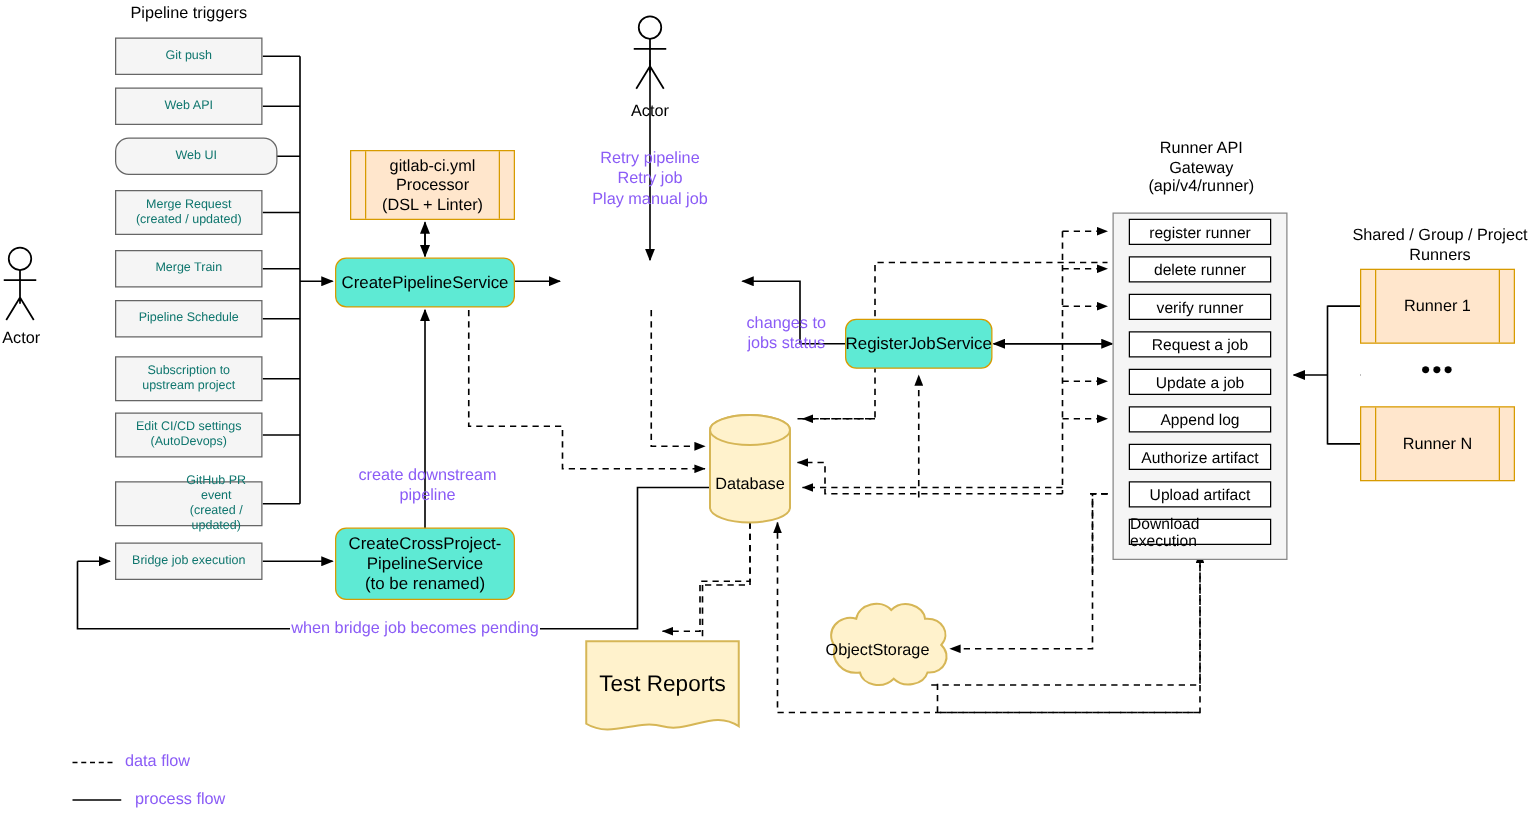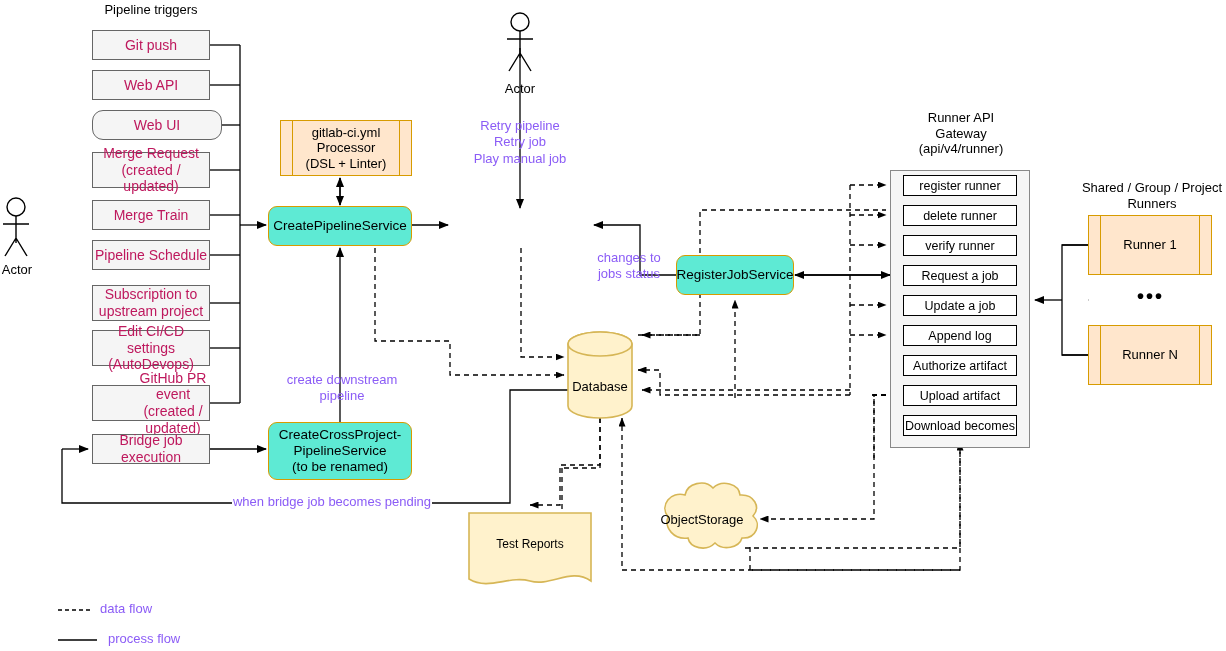--- a/index.html
+++ b/index.html
@@ -1,34 +1,34 @@
 <!DOCTYPE html>
 <html><head>
 <meta charset="utf-8">
 <style>
   html,body{margin:0;padding:0;background:#ffffff;}
   body{width:1226px;height:651px;font-family:"Liberation Sans",sans-serif;color:#000;overflow:hidden;}
   #canvas{position:relative;width:1226px;height:651px;}
   svg.layer{position:absolute;left:0;top:0;width:1226px;height:651px;pointer-events:none;}
   .node{position:absolute;box-sizing:border-box;display:flex;align-items:center;justify-content:center;text-align:center;line-height:1.18;}
-  .trigger{background:#f5f5f5;border:1px solid #666666;font-size:14px;color:#be185d;}
+  .trigger{background:#f5f5f5;border:1px solid #666666;font-size:10px;color:#0f766e;}
   .svc{background:#5eead4;border:1.6px solid #d79b00;border-radius:9px;font-size:13.5px;}
   .component{background:#ffe6cc;border:1.6px solid #d79b00;font-size:13px;}
   .component .bar{position:absolute;top:0;bottom:0;width:0;border-left:1.6px solid #d79b00;}
   .component .bar.l{left:11px;}
   .component .bar.r{right:11px;}
   .gw-outer{position:absolute;background:#f5f5f5;border:1.4px solid #888888;box-sizing:border-box;}
   .ep{position:absolute;box-sizing:border-box;background:#ffffff;border:1.3px solid #000;display:flex;align-items:center;justify-content:center;font-size:12.5px;}
   .ttl{position:absolute;font-weight:normal;font-size:13px;text-align:center;line-height:1.2;}
   .lbl{position:absolute;font-size:13px;text-align:center;line-height:1.25;color:#8b5cf6;}
   .lbl.left{text-align:left;}
   .dots{position:absolute;font-weight:bold;font-size:20px;letter-spacing:2px;}
   .dbtxt{position:absolute;font-size:13px;text-align:center;width:100%;}
   .cloudtxt{position:absolute;font-size:13px;text-align:center;}
-  .doctxt{position:absolute;font-size:12px;text-align:center;}
+  .doctxt{position:absolute;font-size:18px;text-align:center;}
   .actorlbl{position:absolute;font-size:13px;text-align:center;}
 </style>
 </head>
 <body>
 
 <div id="canvas">
 
   <svg class="layer">
     <defs>
       <marker id="ah" markerWidth="10" markerHeight="8" refX="9" refY="4" orient="auto" markerUnits="userSpaceOnUse">
@@ -209,21 +209,21 @@
   <div class="gw-outer" style="left:890px;top:170px;width:140px;height:278px;"></div>
 
   <div class="ep" style="left:903px;top:175px;width:114px;height:21px;">register runner</div>
   <div class="ep" style="left:903px;top:205px;width:114px;height:21px;">delete runner</div>
   <div class="ep" style="left:903px;top:235px;width:114px;height:21px;">verify runner</div>
   <div class="ep" style="left:903px;top:265px;width:114px;height:21px;">Request a job</div>
   <div class="ep" style="left:903px;top:295px;width:114px;height:21px;">Update a job</div>
   <div class="ep" style="left:903px;top:325px;width:114px;height:21px;">Append log</div>
   <div class="ep" style="left:903px;top:355px;width:114px;height:21px;">Authorize artifact</div>
   <div class="ep" style="left:903px;top:385px;width:114px;height:21px;">Upload artifact</div>
-  <div class="ep" style="left:903px;top:415px;width:114px;height:21px;">Download becomes</div>
+  <div class="ep" style="left:903px;top:415px;width:114px;height:21px;">Download execution</div>
 
   <div class="ttl" style="left:1078px;top:180px;width:148px;white-space:pre-line;">Shared / Group / Project
 Runners</div>
 
   <div class="node component" style="left:1088px;top:215px;width:124px;height:60px;position:absolute;">
     <span class="bar l"></span>
     <span class="bar r"></span>
     <span>Runner 1</span>
   </div>
   <div class="dots" style="left:1137px;top:285px;">•••</div>

